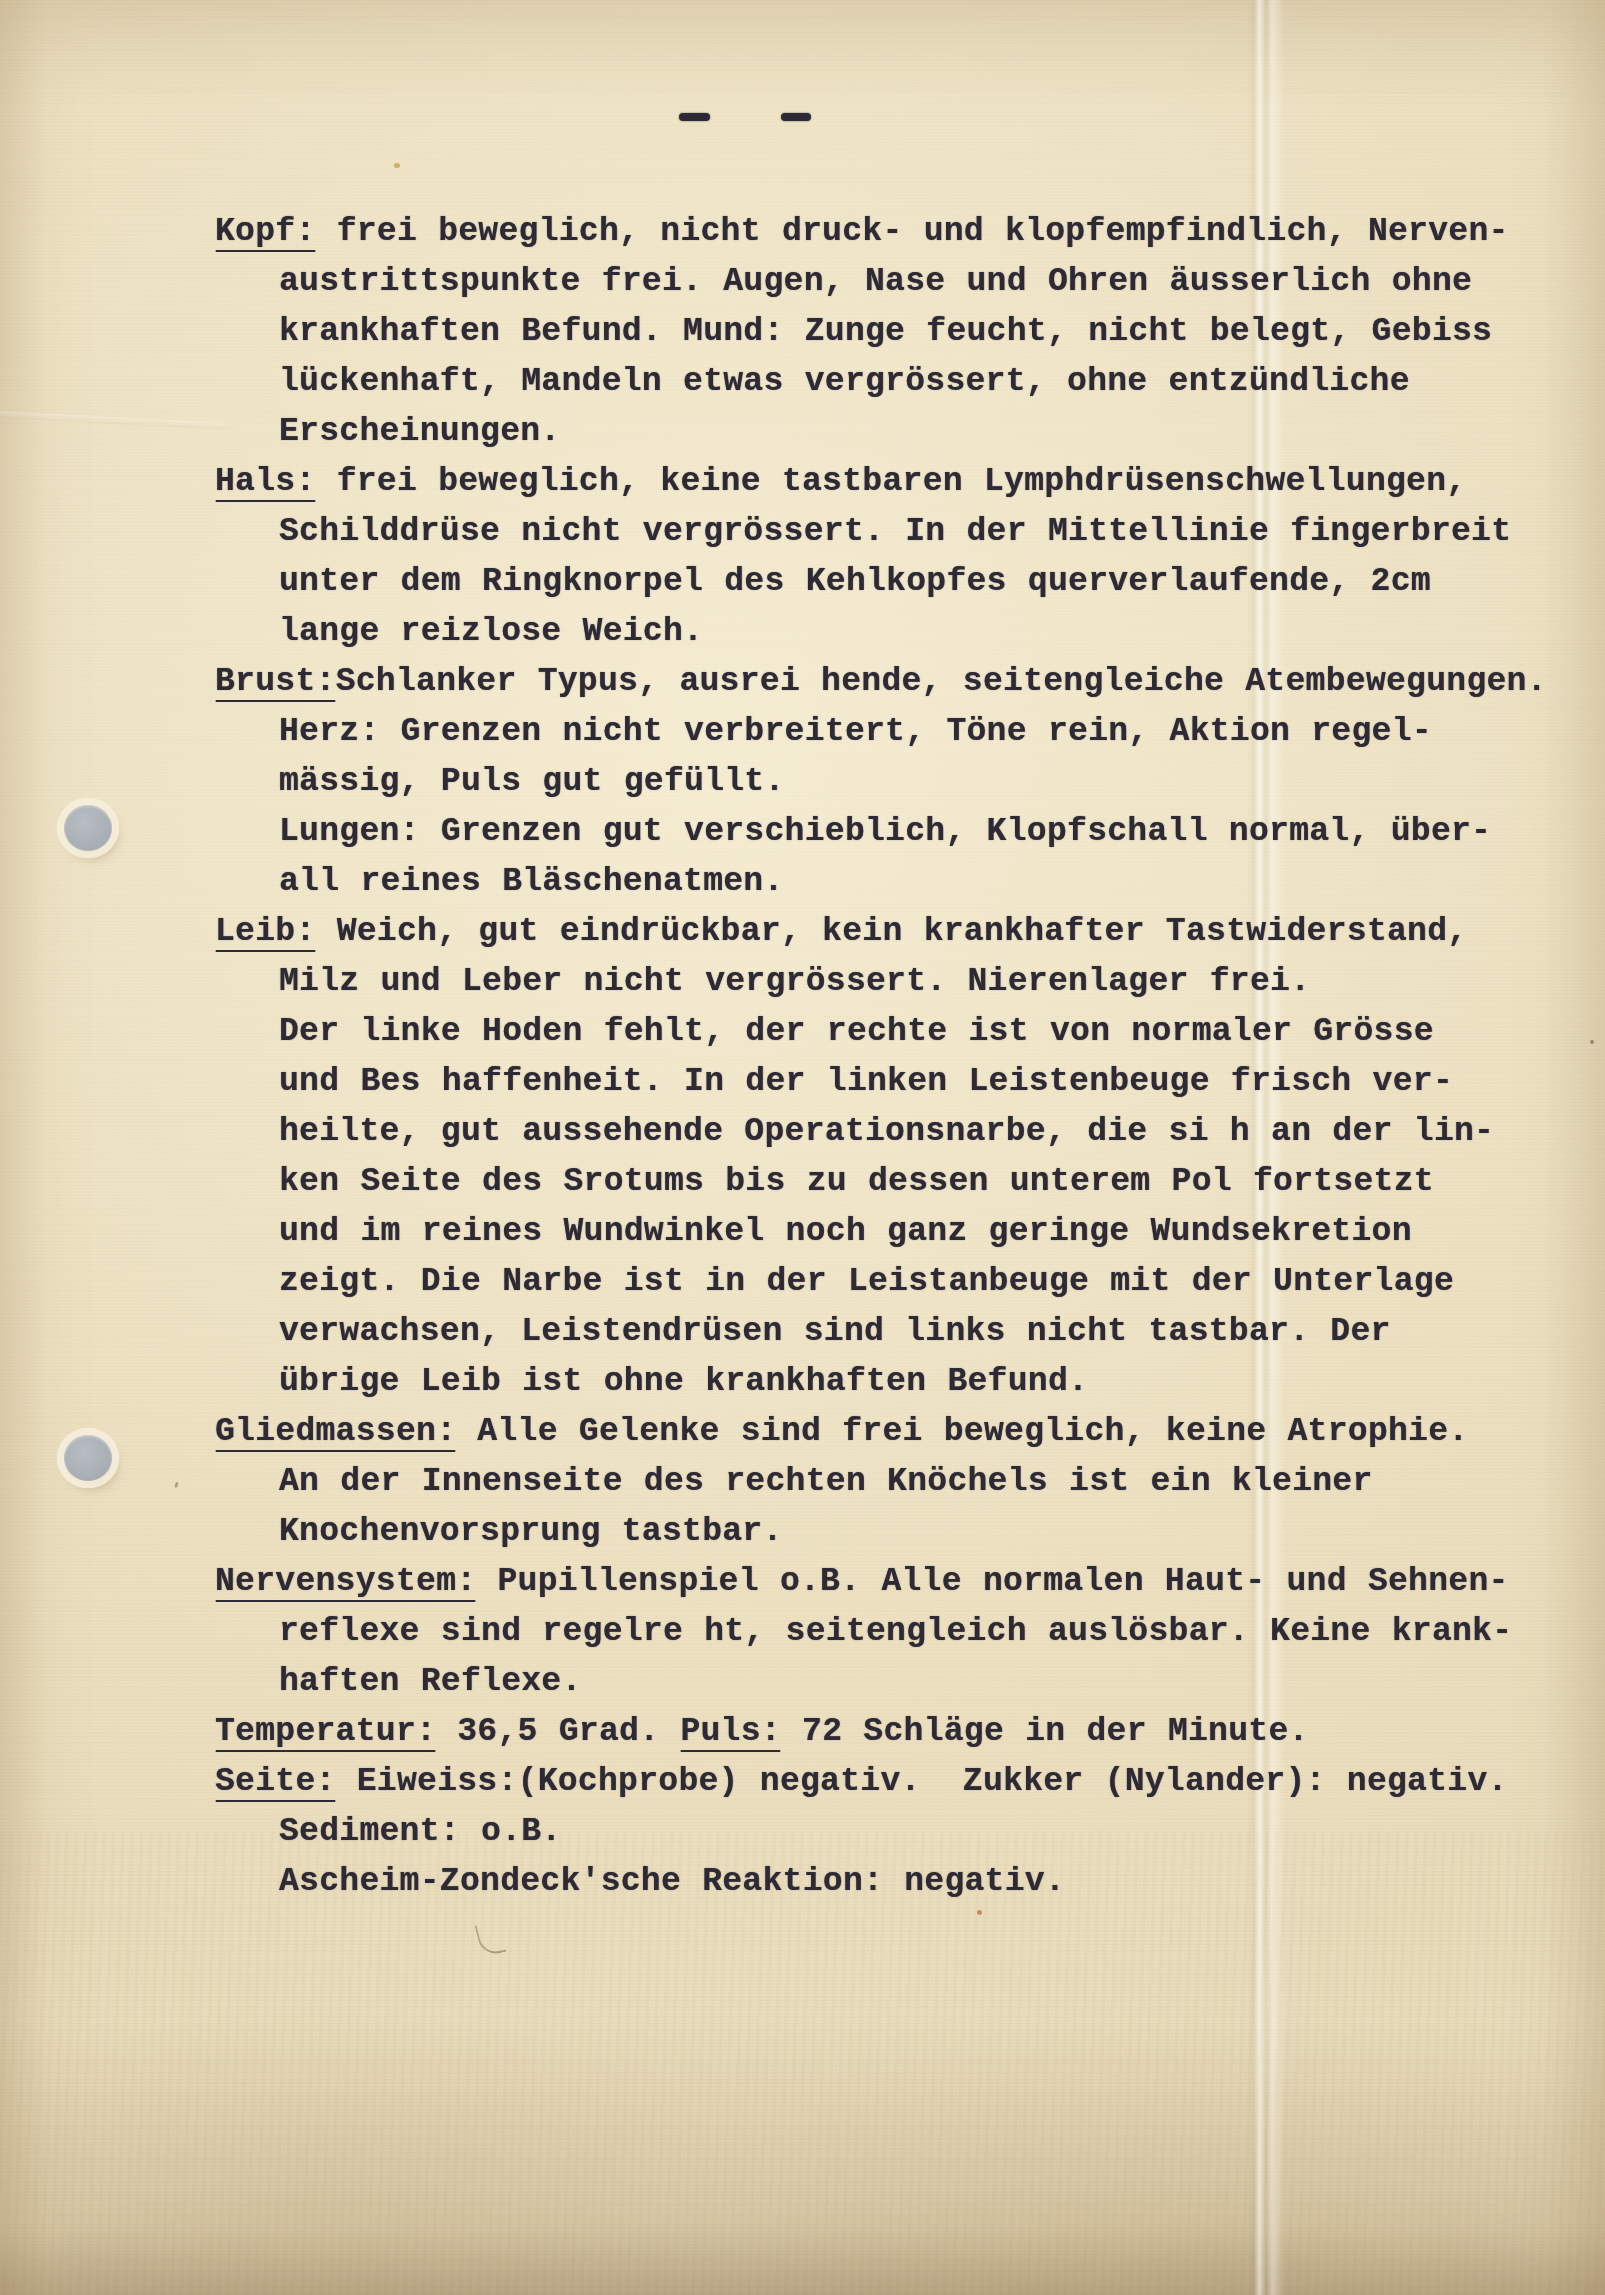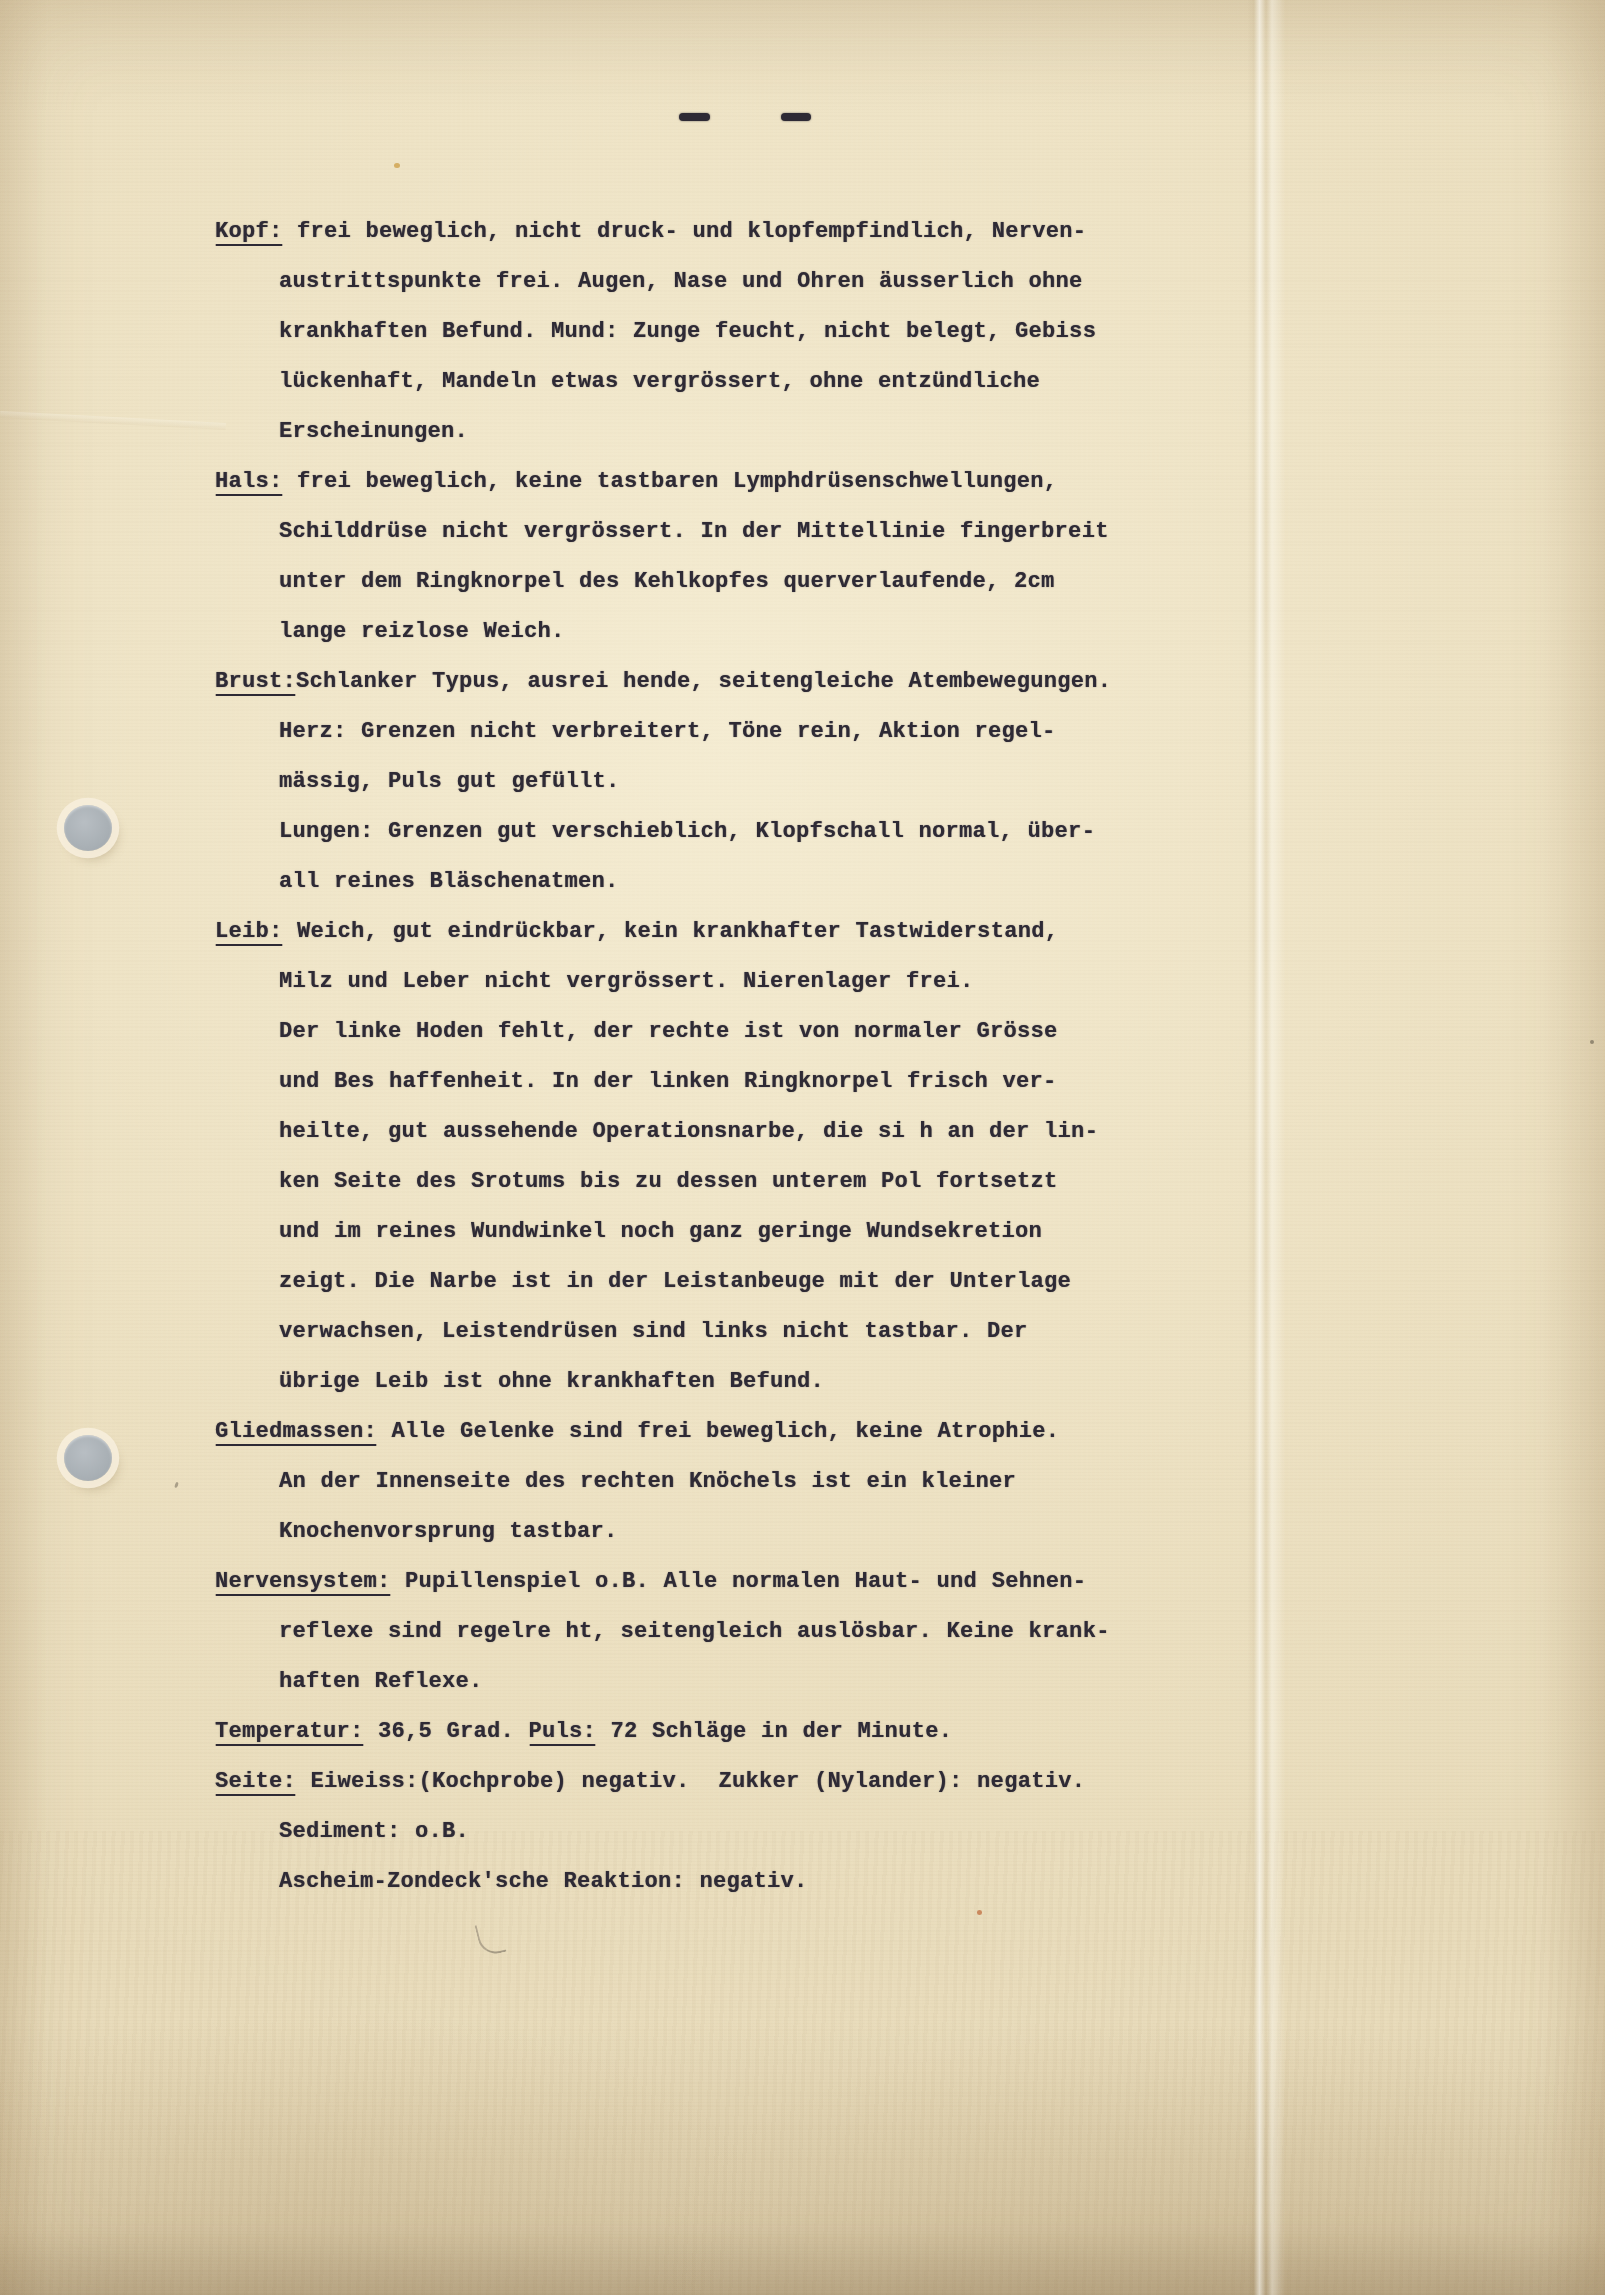--- a/index.html
+++ b/index.html
@@ -52,21 +52,21 @@
     background:radial-gradient(circle at 42% 38%, #b8bec3, var(--hole,#a8afb4) 65%, #99a1a8 100%);
     box-shadow:
       0 0 0 7.3px rgba(246,238,219,.92),
       4.6px 7.3px 10.6px rgba(140,115,75,.38),
       inset 0 1.3px 2.7px rgba(255,255,255,.45);
   }
   .hole-1{left:64px;top:805px;}
   .hole-2{left:64px;top:1435px;}
   .text-block{
     position:absolute;left:215px;top:207px;width:1366px;
-    font-size:22px;line-height:50px;font-weight:700;
+    font-size:33px;line-height:50px;font-weight:700;
     letter-spacing:0.3px;word-spacing:1px;
     color:var(--ink,#2e2a35);
     text-shadow:0 0 1.3px rgba(46,42,53,.50), 0.4px 0.4px 0 rgba(46,42,53,.30);
   }
   .text-block .line{white-space:pre;}
   .text-block .line.indent{margin-left:64px;}
   .text-block .u{box-shadow:0 2.7px 0 -0.7px currentColor;}
   .pencil-mark{
     position:absolute;left:478px;top:1922px;width:22.6px;height:30.5px;
     border-left:2px solid rgba(100,92,80,.40);
@@ -107,21 +107,21 @@
       <div class="line indent"><span>unter dem Ringknorpel des Kehlkopfes querverlaufende, 2cm</span></div>
       <div class="line indent"><span>lange reizlose Weich.</span></div>
       <div class="line"><span class="u">Brust:</span><span>Schlanker Typus, ausrei hende, seitengleiche Atembewegungen.</span></div>
       <div class="line indent"><span>Herz: Grenzen nicht verbreitert, Töne rein, Aktion regel-</span></div>
       <div class="line indent"><span>mässig, Puls gut gefüllt.</span></div>
       <div class="line indent"><span>Lungen: Grenzen gut verschieblich, Klopfschall normal, über-</span></div>
       <div class="line indent"><span>all reines Bläschenatmen.</span></div>
       <div class="line"><span class="u">Leib:</span><span> Weich, gut eindrückbar, kein krankhafter Tastwiderstand,</span></div>
       <div class="line indent"><span>Milz und Leber nicht vergrössert. Nierenlager frei.</span></div>
       <div class="line indent"><span>Der linke Hoden fehlt, der rechte ist von normaler Grösse</span></div>
-      <div class="line indent"><span>und Bes haffenheit. In der linken Ringknorpel frisch ver-</span></div>
+      <div class="line indent"><span>und Bes haffenheit. In der linken Leistenbeuge frisch ver-</span></div>
       <div class="line indent"><span>heilte, gut aussehende Operationsnarbe, die si h an der lin-</span></div>
       <div class="line indent"><span>ken Seite des Srotums bis zu dessen unterem Pol fortsetzt</span></div>
       <div class="line indent"><span>und im reines Wundwinkel noch ganz geringe Wundsekretion</span></div>
       <div class="line indent"><span>zeigt. Die Narbe ist in der Leistanbeuge mit der Unterlage</span></div>
       <div class="line indent"><span>verwachsen, Leistendrüsen sind links nicht tastbar. Der</span></div>
       <div class="line indent"><span>übrige Leib ist ohne krankhaften Befund.</span></div>
       <div class="line"><span class="u">Gliedmassen:</span><span> Alle Gelenke sind frei beweglich, keine Atrophie.</span></div>
       <div class="line indent"><span>An der Innenseite des rechten Knöchels ist ein kleiner</span></div>
       <div class="line indent"><span>Knochenvorsprung tastbar.</span></div>
       <div class="line"><span class="u">Nervensystem:</span><span> Pupillenspiel o.B. Alle normalen Haut- und Sehnen-</span></div>

